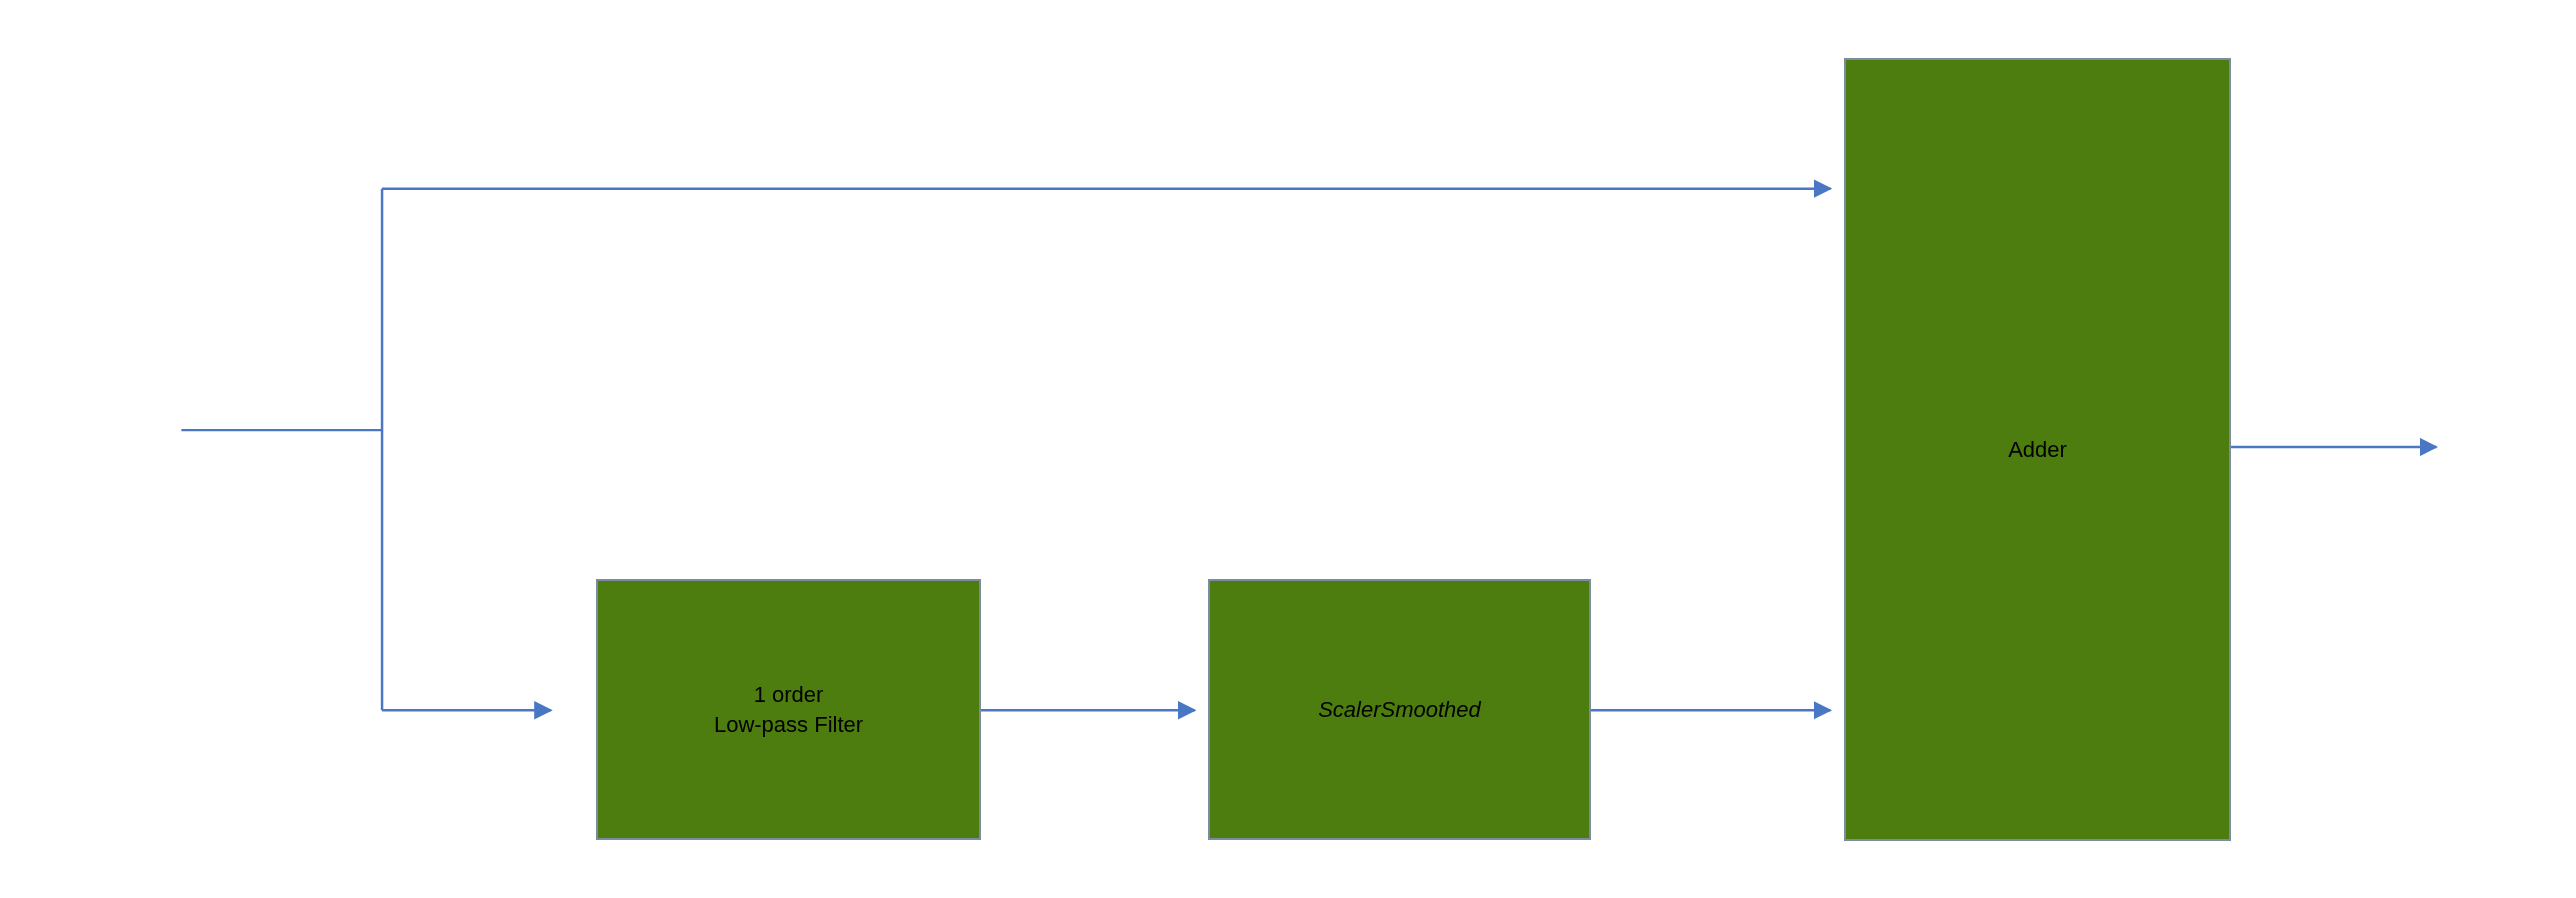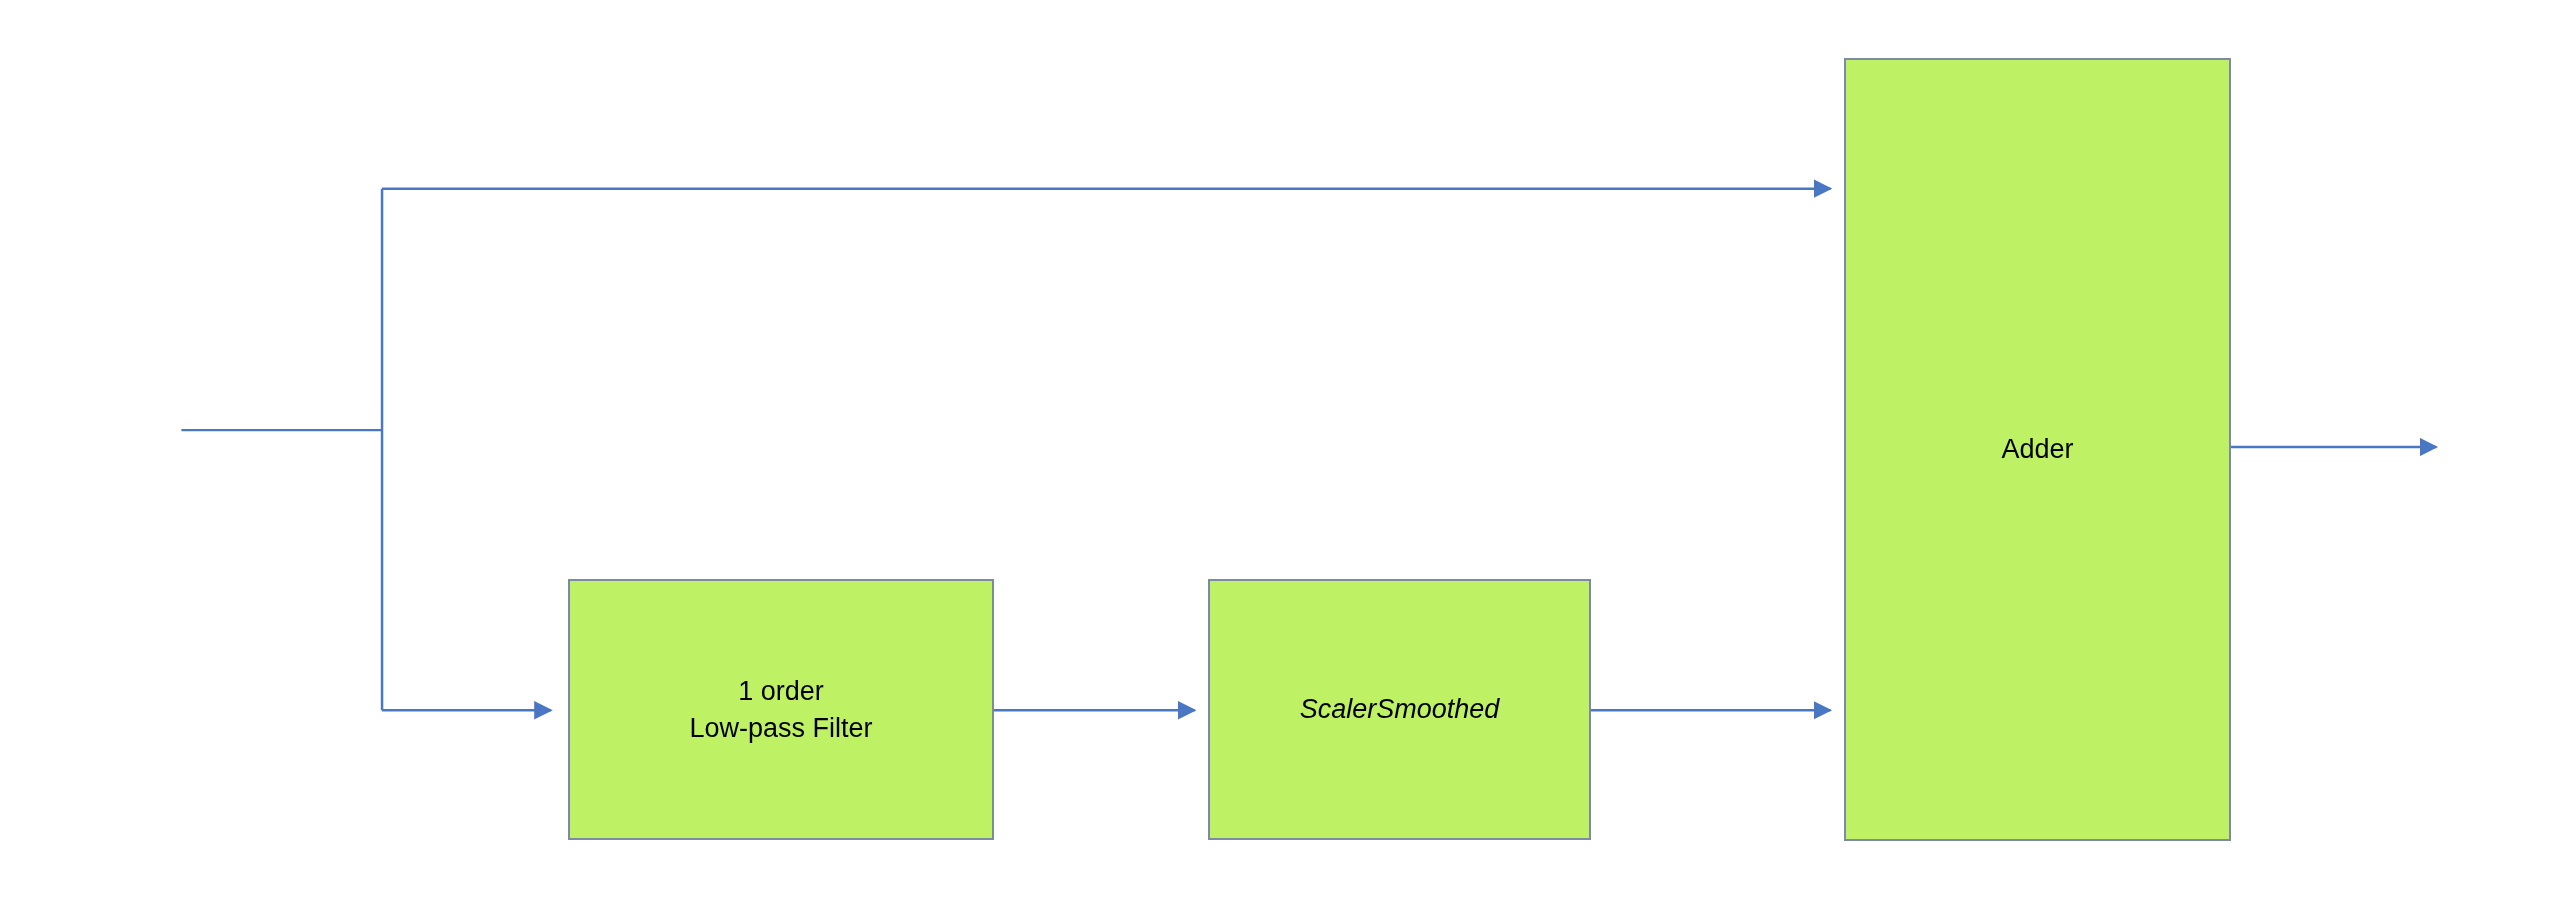--- a/index.html
+++ b/index.html
@@ -22,35 +22,35 @@
     width: 2576px;
     height: 898px;
     pointer-events: none;
   }
   .wires * {
     pointer-events: auto;
   }
   .block {
     position: absolute;
     box-sizing: border-box;
-    background: #bef264;
+    background: #4d7c0f;
     border: 2px solid #7d8ba1;
     display: flex;
     flex-direction: column;
     align-items: center;
     justify-content: center;
     text-align: center;
     color: #000000;
-    font-size: 27px;
+    font-size: 22px;
     line-height: 1.35;
   }
   .block-lowpass {
-    left: 568px;
+    left: 596px;
     top: 579px;
-    width: 426px;
+    width: 385px;
     height: 261px;
   }
   .block-scaler {
     left: 1208px;
     top: 579px;
     width: 383px;
     height: 261px;
     font-style: italic;
   }
   .block-adder {

